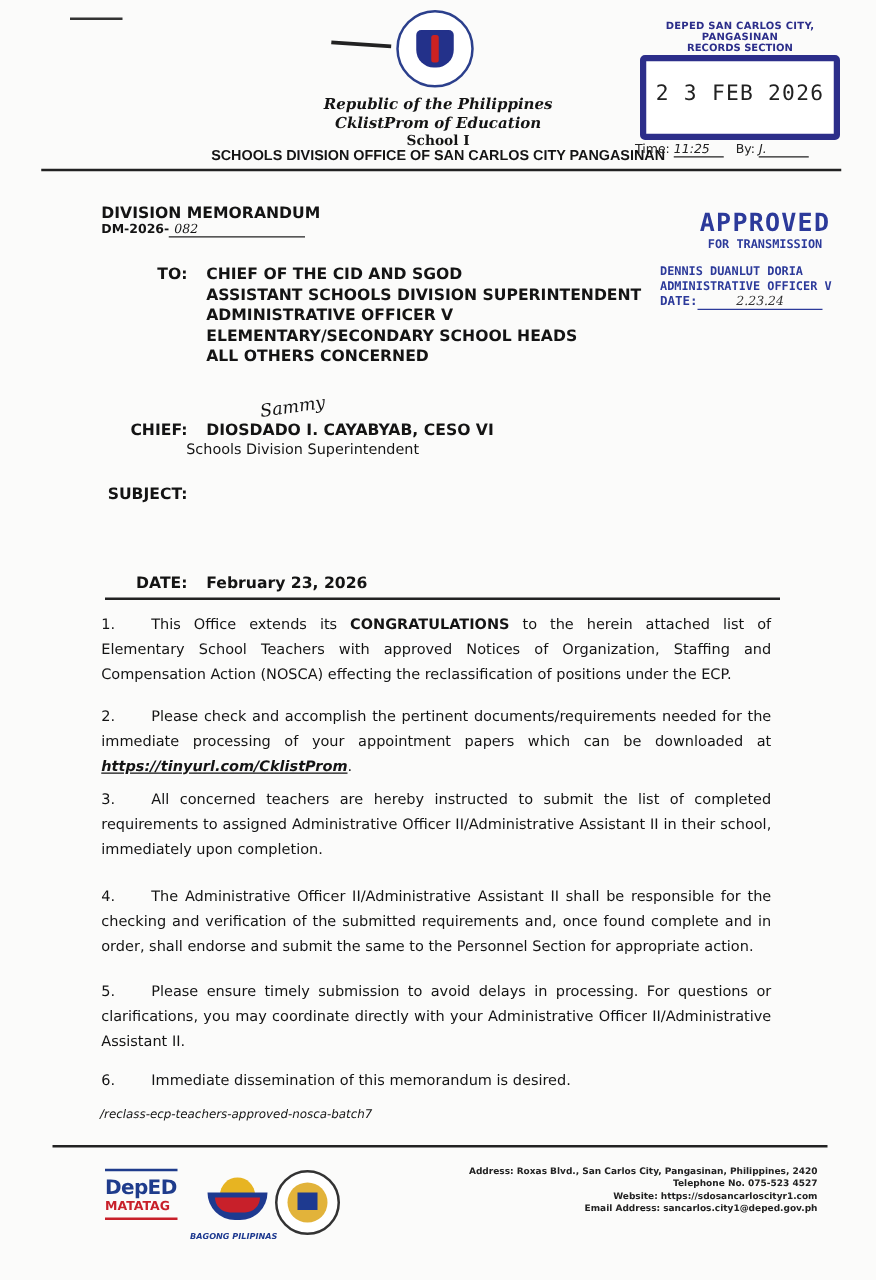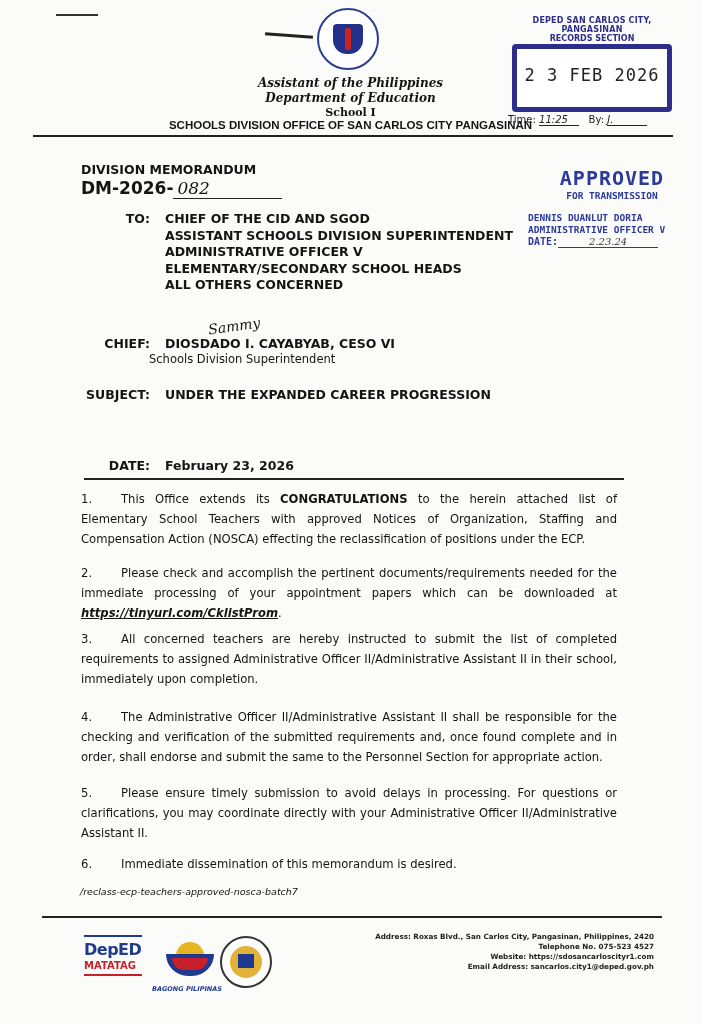--- a/index.html
+++ b/index.html
@@ -31,21 +31,21 @@
   .stamp1 .row span.u { display:inline-block; border-bottom:1px solid #222; min-width:40px; font-style:italic; }
 
   .stamp2 { left:528px; top:166px; width:168px; color:#2c3a9a; font-family:"DejaVu Sans Mono", monospace; font-weight:bold; }
   .stamp2 .big { font-size:20px; letter-spacing:1px; text-align:center; }
   .stamp2 .sm { font-size:9.5px; line-height:12px; }
   .stamp2 .date-line { font-size:10px; }
   .stamp2 .date-line span { display:inline-block; border-bottom:1px solid #2c3a9a; width:100px; text-align:center;
                             font-style:italic; color:#333; font-family:"DejaVu Serif", serif; font-weight:normal; }
 
   .memo-title { left:81px; top:162px; font-size:12.5px; font-weight:bold; }
-  .memo-no { left:81px; top:178px; font-size:17px; font-weight:bold; }
+  .memo-no { left:81px; top:178px; font-size:10px; font-weight:bold; }
   .memo-no .hw { display:inline-block; border-bottom:1.5px solid #222; width:105px; font-weight:normal;
                  font-style:italic; font-family:"DejaVu Serif", serif; padding-left:4px; }
 
   .lbl { font-size:12.5px; font-weight:bold; text-align:right; width:90px; }
   .val { font-size:12.5px; font-weight:bold; line-height:16.5px; }
   .to-lbl { left:60px; top:211px; }
   .to-val { left:165px; top:211px; }
   .from-lbl { left:60px; top:336px; }
   .from-val { left:165px; top:336px; }
   .from-sub { left:149px; top:352px; font-size:11.5px; font-weight:normal; }
@@ -81,22 +81,22 @@
 </head>
 <body>
 
 <div class="abs corner-mark"></div>
 
 <div class="abs seal">
   <div class="seal-inner"></div>
   <div class="seal-torch"></div>
 </div>
 <div class="abs pen-mark"></div>
-<div class="abs hdr hdr1">Assistant of the Philippines</div>
-<div class="abs hdr hdr2">Department of Education</div>
+<div class="abs hdr hdr1">Republic of the Philippines</div>
+<div class="abs hdr hdr2">CklistProm of Education</div>
 <div class="abs hdr hdr3">School I</div>
 <div class="abs hdr hdr4">SCHOOLS DIVISION OFFICE OF SAN CARLOS CITY PANGASINAN</div>
 <div class="abs hdr-rule"></div>
 
 <div class="abs stamp1">
   <div class="t1">DEPED SAN CARLOS CITY, PANGASINAN</div>
   <div class="t2">RECORDS SECTION</div>
   <div class="box">
     <div class="date">2 3 FEB 2026</div>
   </div>
@@ -134,21 +134,20 @@
   <div>ALL OTHERS CONCERNED</div>
 </div>
 
 <div class="abs sig1">Sammy</div>
 <div class="abs lbl from-lbl">CHIEF:</div>
 <div class="abs val from-val">DIOSDADO I. CAYABYAB, CESO VI</div>
 <div class="abs from-sub">Schools Division Superintendent</div>
 
 <div class="abs lbl subj-lbl">SUBJECT:</div>
 <div class="abs val subj-val">
-  <div>UNDER THE EXPANDED CAREER PROGRESSION</div>
 </div>
 
 <div class="abs lbl date-lbl">DATE:</div>
 <div class="abs val date-val">February 23, 2026</div>
 <div class="abs body-rule"></div>
 
 <div class="abs para p1">
   <span class="num">1.</span><span>This Office extends its </span><b>CONGRATULATIONS</b><span> to the herein attached list of Elementary School Teachers with approved Notices of Organization, Staffing and Compensation Action (NOSCA) effecting the reclassification of positions under the ECP.</span>
 </div>
 <div class="abs para p2">

